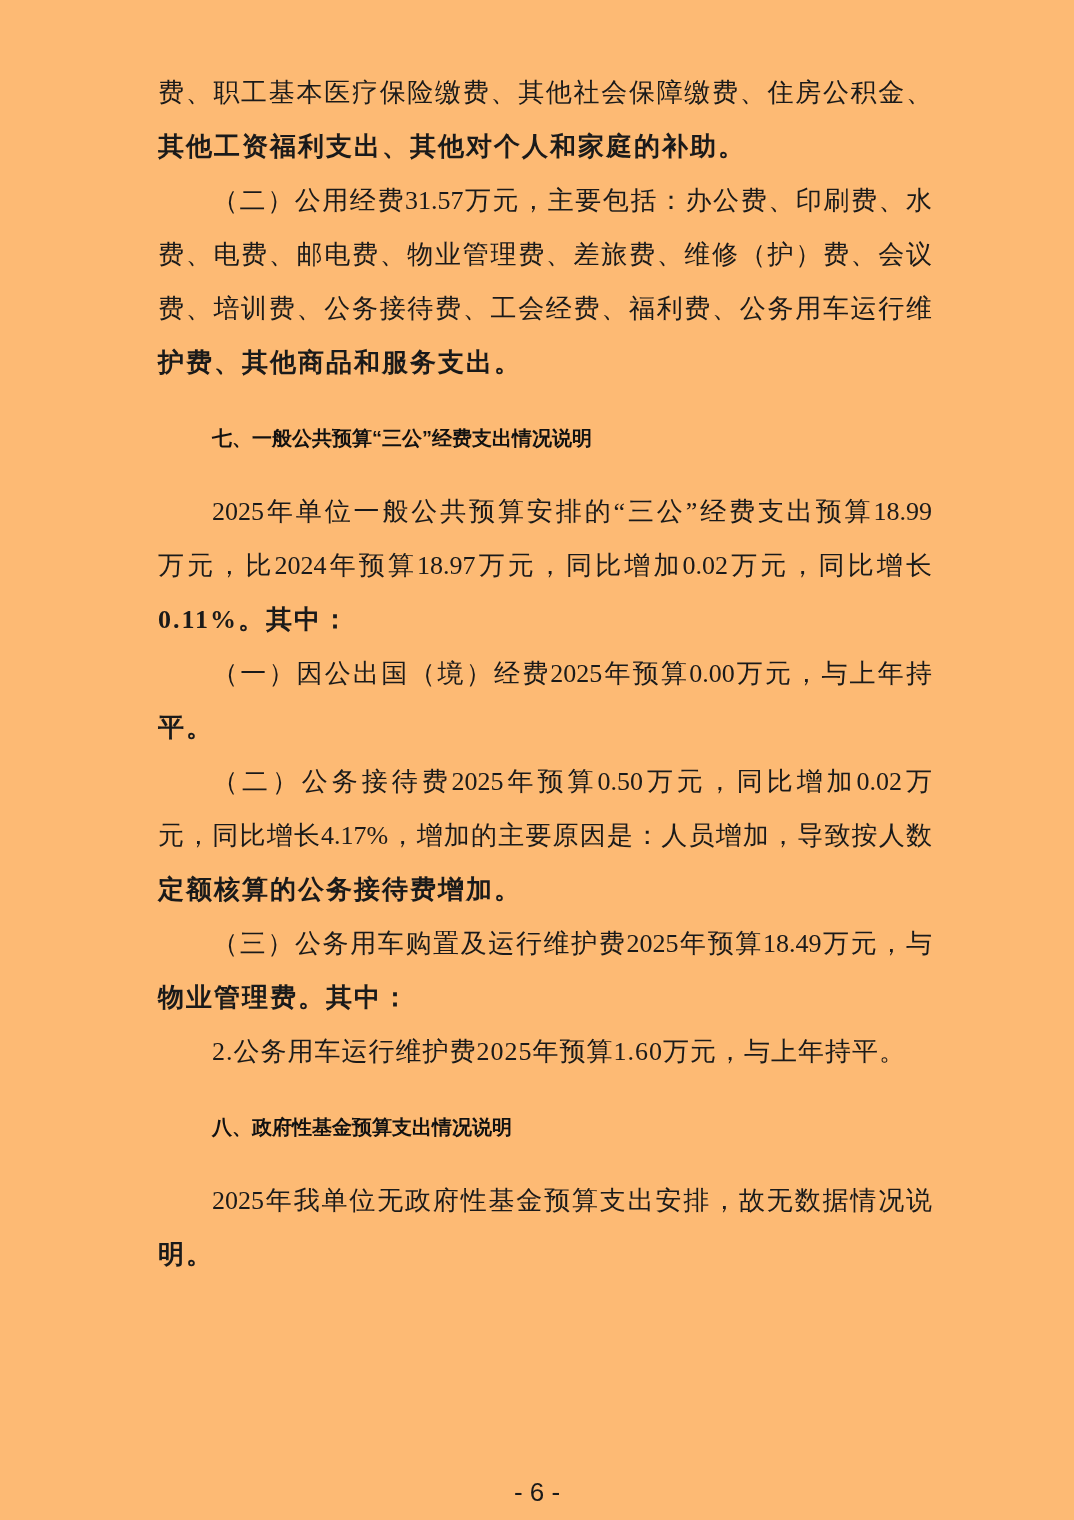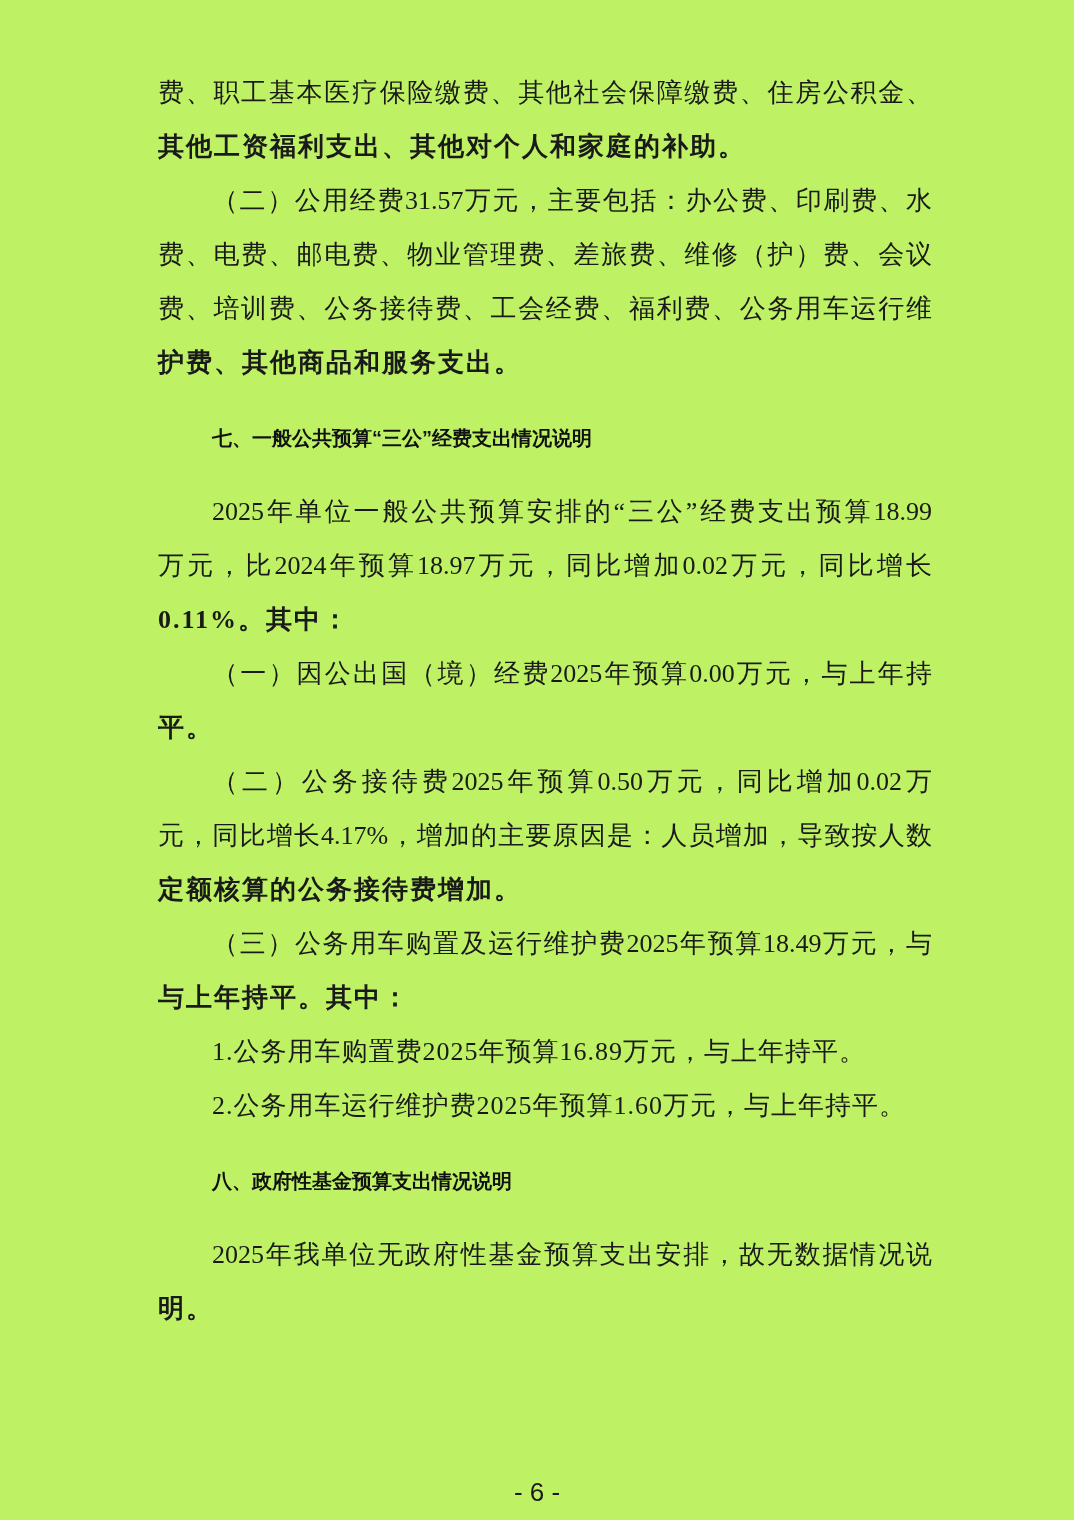--- a/index.html
+++ b/index.html
@@ -1,19 +1,19 @@
 <!DOCTYPE html>
 <html lang="zh"><head>
 <meta charset="utf-8">
 <style>
   html,body{margin:0;padding:0;background:#ffffff;}
   .page{
     position:relative;
     width:1074px;height:1520px;
-    background:#bef264;
+    background:#fdba74;
     color:#1a1a1a;
     overflow:hidden;
   }
   .content{padding:66px 142px 0 158px;}
   .line{
     font-family:"Liberation Serif","DejaVu Serif",serif;
     font-size:26px;
     line-height:54px;
     height:54px;
   }
@@ -62,22 +62,21 @@
 
     <div class="line stretch indent">2025年单位一般公共预算安排的“三公”经费支出预算18.99</div>
     <div class="line stretch">万元，比2024年预算18.97万元，同比增加0.02万元，同比增长</div>
     <div class="line sp2">0.11%。其中：</div>
     <div class="line stretch indent">（一）因公出国（境）经费2025年预算0.00万元，与上年持</div>
     <div class="line sp2">平。</div>
     <div class="line stretch indent">（二）公务接待费2025年预算0.50万元，同比增加0.02万</div>
     <div class="line stretch">元，同比增长4.17%，增加的主要原因是：人员增加，导致按人数</div>
     <div class="line sp2">定额核算的公务接待费增加。</div>
     <div class="line stretch indent">（三）公务用车购置及运行维护费2025年预算18.49万元，与</div>
-    <div class="line sp2">与上年持平。其中：</div>
-    <div class="line sp1 indent">1.公务用车购置费2025年预算16.89万元，与上年持平。</div>
+    <div class="line sp2">物业管理费。其中：</div>
     <div class="line sp1 indent">2.公务用车运行维护费2025年预算1.60万元，与上年持平。</div>
 
     <div class="heading">八、政府性基金预算支出情况说明</div>
 
     <div class="line stretch indent">2025年我单位无政府性基金预算支出安排，故无数据情况说</div>
     <div class="line sp2">明。</div>
 
   </div>
 
   <div class="page-number">- 6 -</div>

